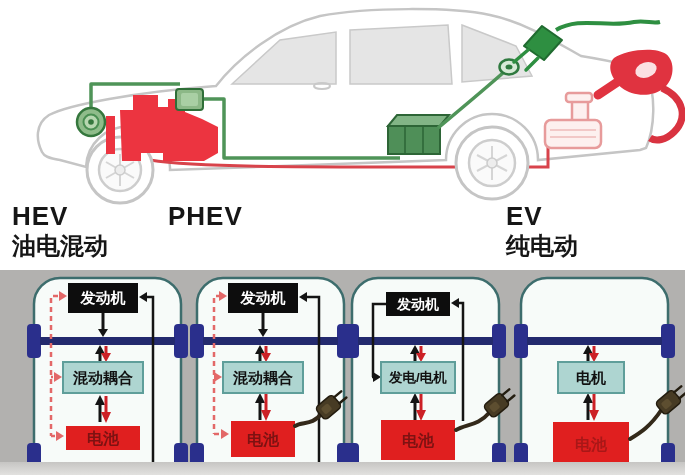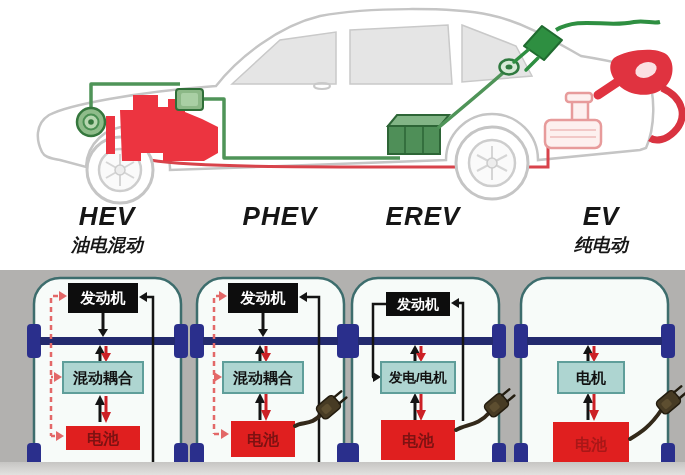--- a/index.html
+++ b/index.html
@@ -2,23 +2,23 @@
 <html><head>
 <meta charset="utf-8">
 <style>
   html,body{margin:0;padding:0;background:#888;}
   .stage{
     position:relative;width:685px;height:475px;overflow:hidden;
     background:#ffffff;font-family:"Liberation Sans", sans-serif;
     margin:0 auto;
   }
   .car-illustration{position:absolute;left:0;top:0;width:685px;height:206px;}
-  .hdr{position:absolute;top:202px;width:190px;text-align:center;color:#161616;font-style:italic;}
+  .hdr{position:absolute;top:202px;width:190px;text-align:left;color:#161616;}
   .hdr-en{font-size:26px;font-weight:bold;line-height:29px;letter-spacing:1px;}
-  .hdr-cn{font-size:18px;font-weight:bold;line-height:29px;}
+  .hdr-cn{font-size:24px;font-weight:bold;line-height:29px;}
   .panel{position:absolute;left:0;top:270px;width:685px;height:192px;background:#b2b1af;}
   .bottom-strip{position:absolute;left:0;top:462px;width:685px;height:13px;
     background:linear-gradient(#c6c5c3,#e2e1df);}
   .diagrams{position:absolute;left:0;top:270px;width:685px;height:192px;}
   svg text{font-family:"Liberation Sans", sans-serif;font-weight:bold;}
 </style>
 </head>
 <body>
 
 <div class="stage">
@@ -106,25 +106,24 @@
       <path d="M 614,58 C 625,50 655,46 666,54 C 676,62 674,80 664,88 C 652,98 632,96 622,88 C 612,80 606,66 614,58 Z" fill="#e03340"></path>
       <ellipse cx="646" cy="70" rx="11" ry="7.5" fill="#ffffff" opacity="0.85" transform="rotate(-18 646 70)"></ellipse>
       <path d="M 662,88 C 684,98 688,118 674,132 C 666,140 656,142 650,138" fill="none" stroke="#d93340" stroke-width="7"></path>
     </g>
   </svg>
 
   <div class="hdr" style="left:12px">
     <div class="hdr-en">HEV</div>
     <div class="hdr-cn">油电混动</div>
   </div>
-  <div class="hdr" style="left:185px">
+  <div class="hdr" style="left:168px">
     <div class="hdr-en">PHEV</div>
   </div>
   <div class="hdr" style="left:328px">
-    <div class="hdr-en">EREV</div>
   </div>
   <div class="hdr" style="left:506px">
     <div class="hdr-en">EV</div>
     <div class="hdr-cn">纯电动</div>
   </div>
 
   <div class="panel"></div>
   <div class="bottom-strip"></div>
 
   <svg class="diagrams" viewBox="0 0 685 192">

